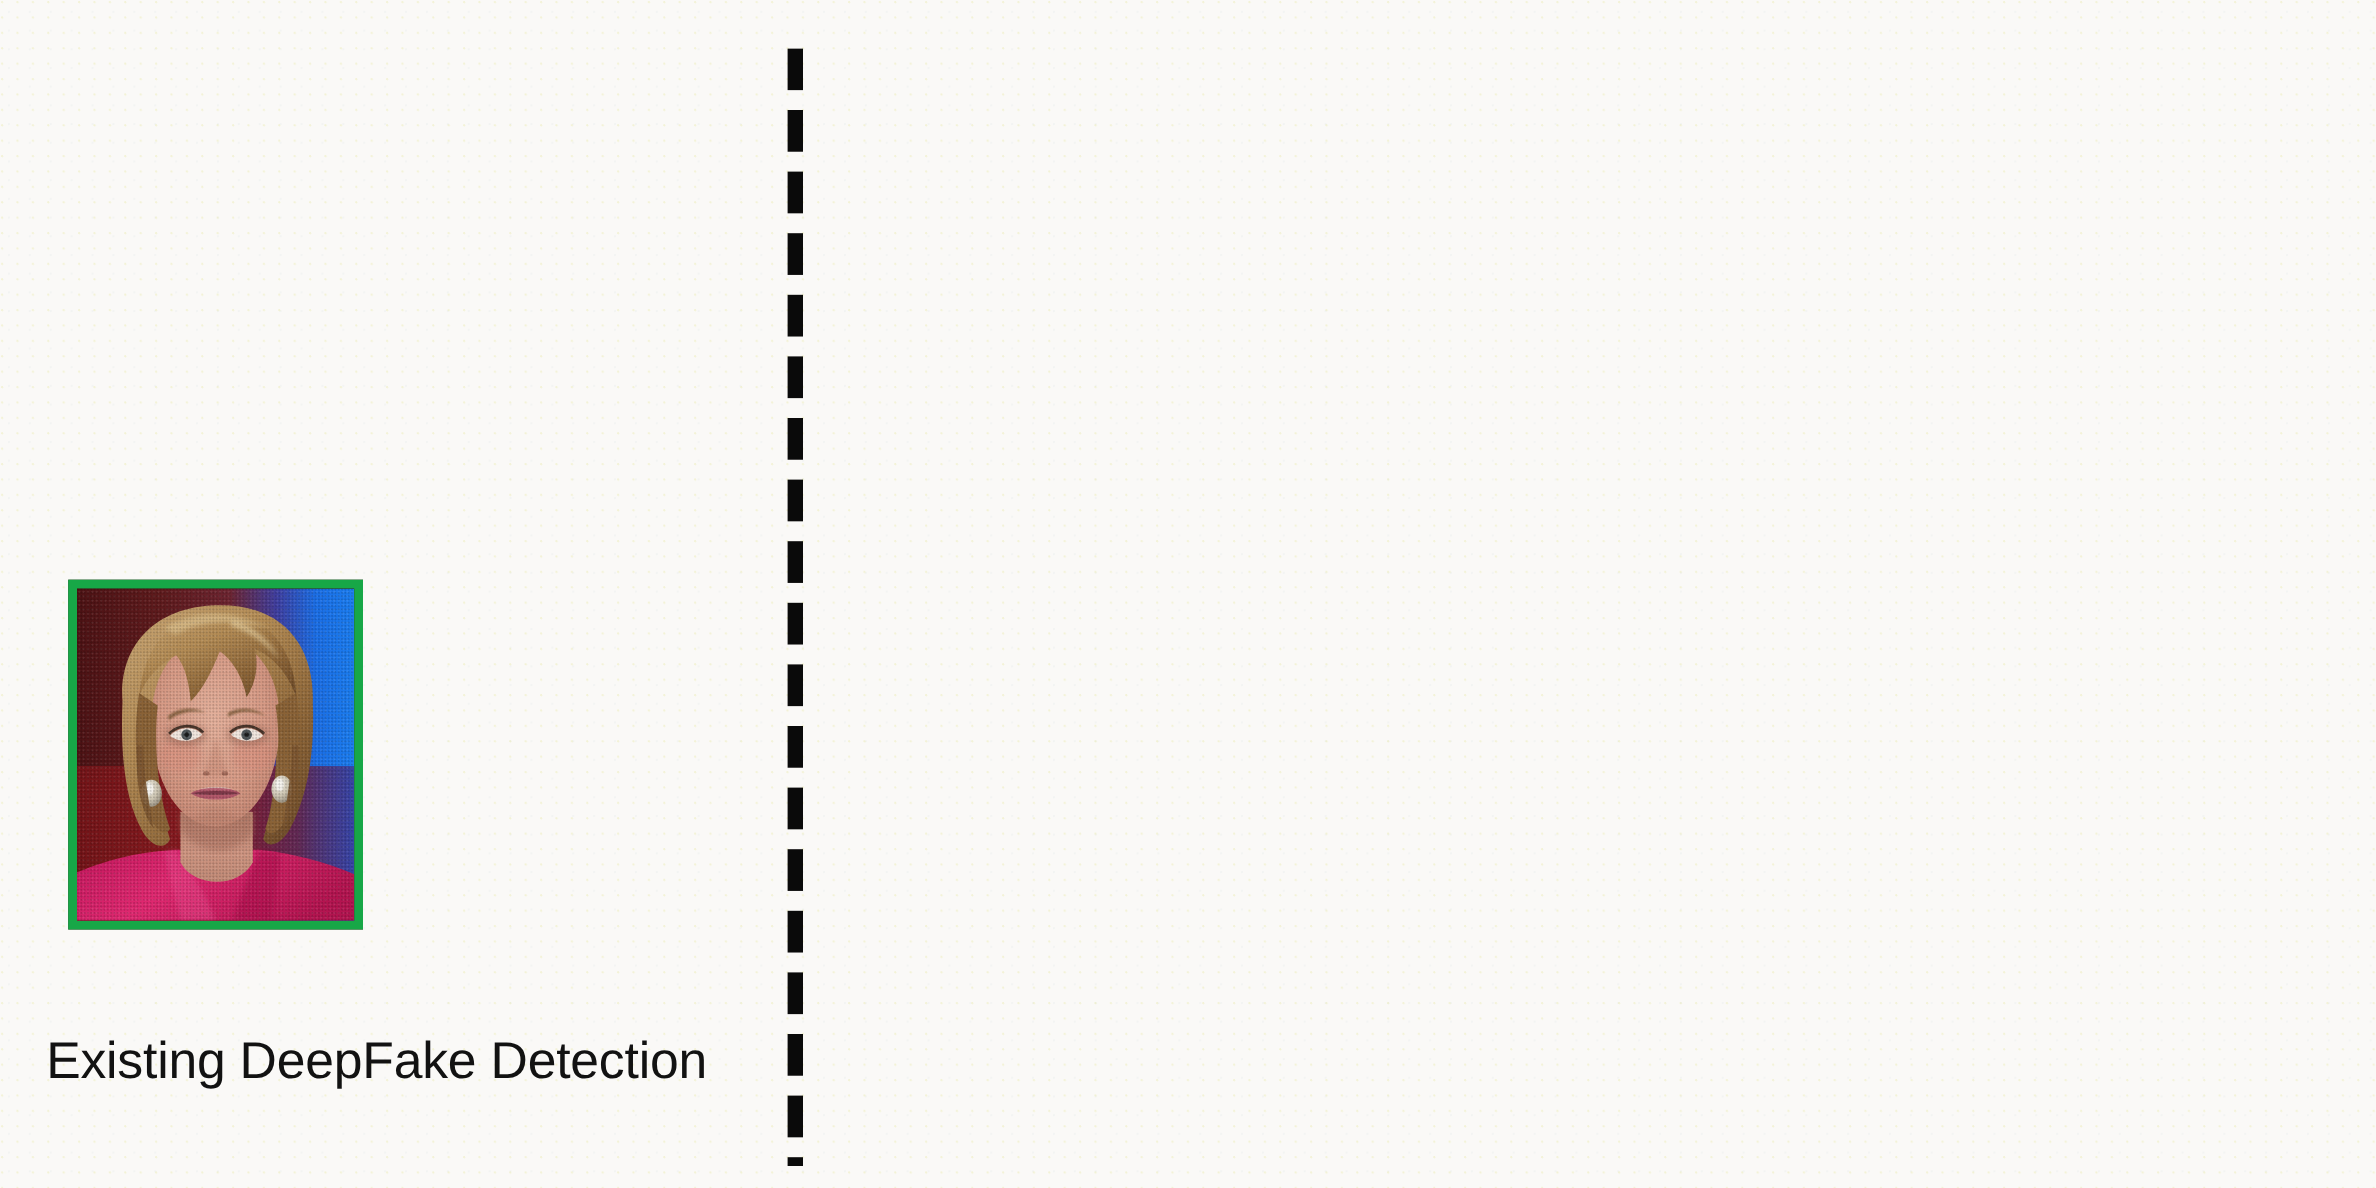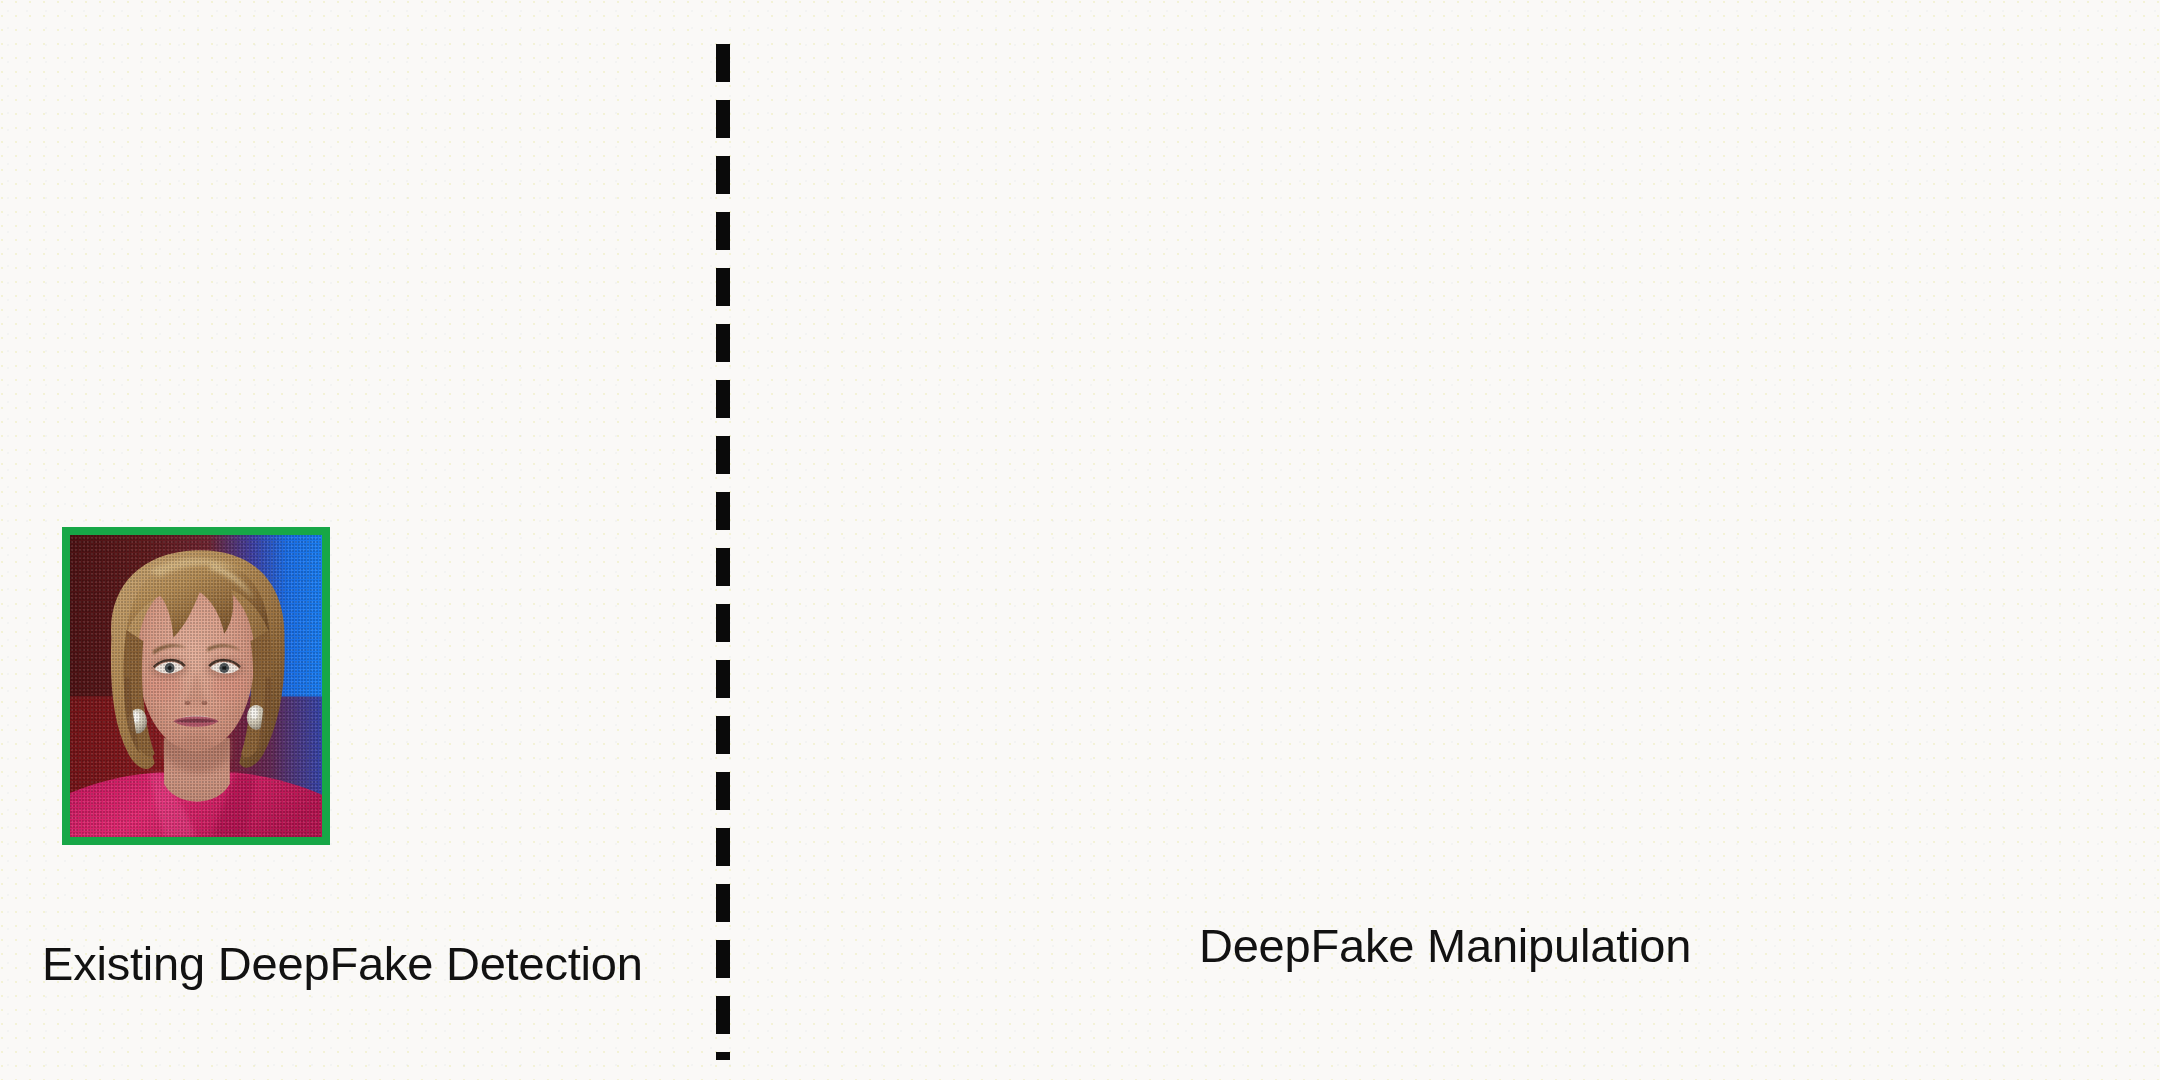--- a/index.html
+++ b/index.html
@@ -268,17 +268,16 @@
       <div id="face-grain"></div>
     </div>
 
     <div id="left-caption">Existing DeepFake Detection</div>
   </div>
 
   <div id="divider"></div>
 
   <div id="right-panel">
     <div id="right-caption">
-      <span class="cap-line">DeepFake Manipulation</span>
     </div>
   </div>
 
 </div>
 
 </body></html>

